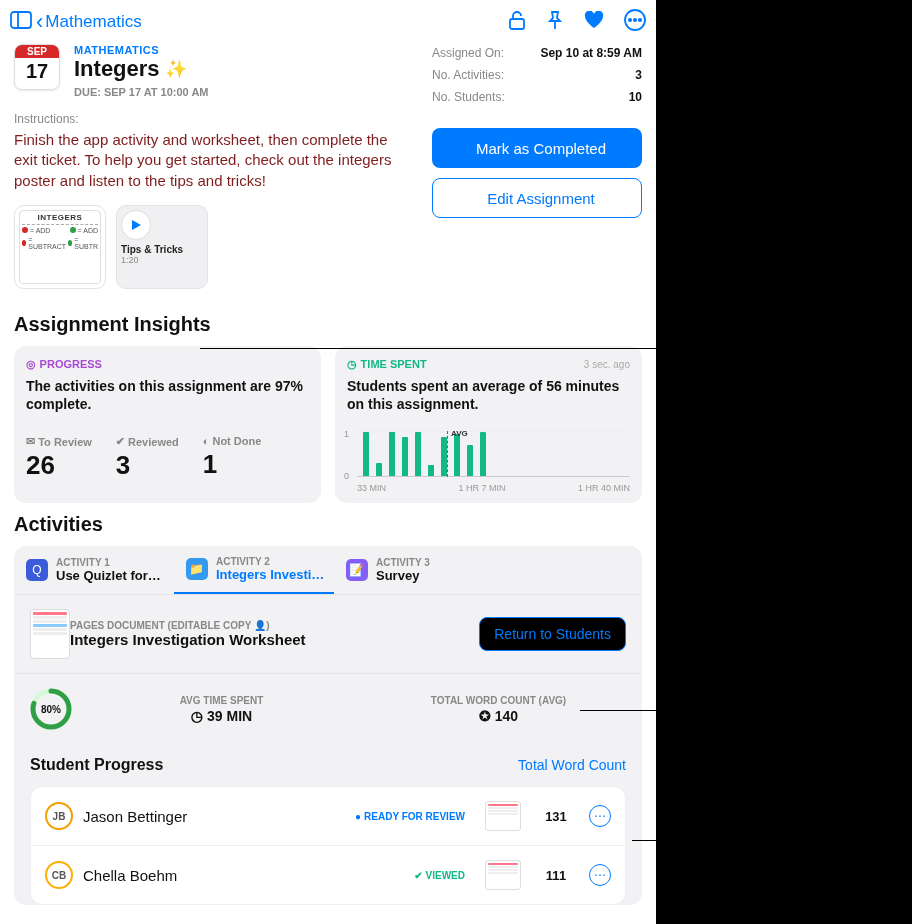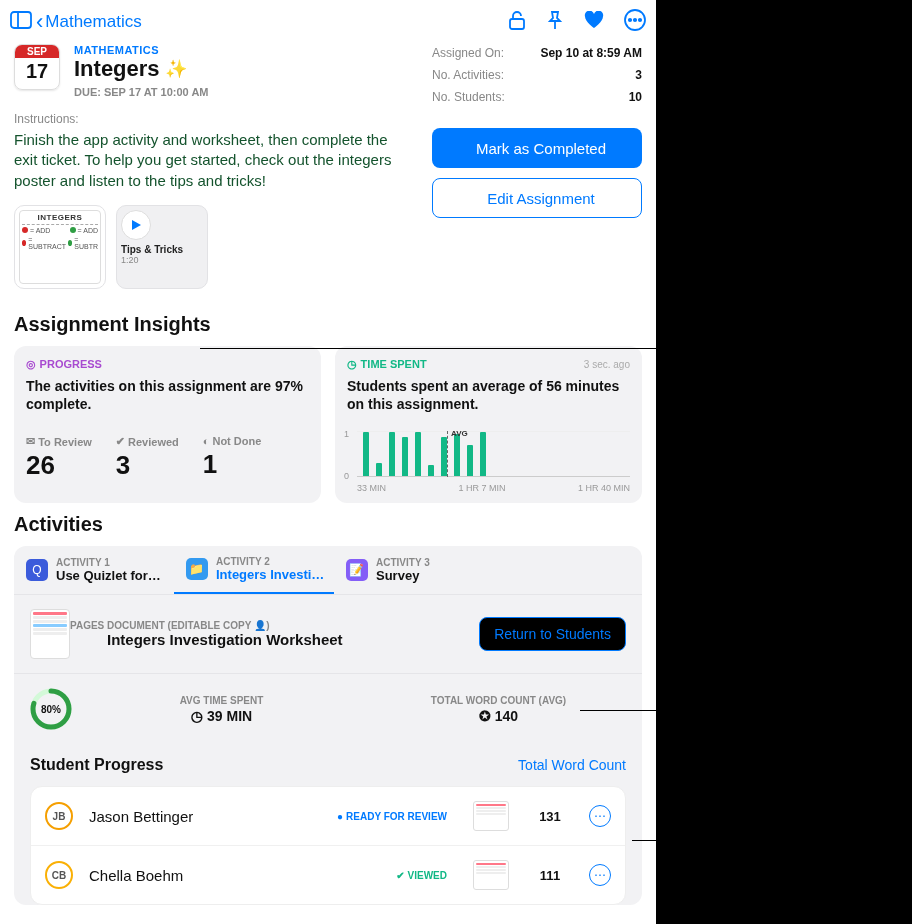--- a/index.html
+++ b/index.html
@@ -21,21 +21,21 @@
   .title-block h1 { font-size:22px; font-weight:700; display:flex; align-items:center; gap:6px;}
   .sparkles { color:#f0b400; font-size:18px; }
   .title-block .due { color:#888; font-size:11px; font-weight:600; margin-top:4px;}
   .meta-block { position:absolute; right:14px; top:42px; width:210px; font-size:12px;}
   .meta-row { display:flex; justify-content:space-between; color:#888; padding:4px 0; }
   .meta-row .v { color:#111; font-weight:600; }
   .btn { display:block; width:210px; height:40px; border-radius:8px; font-size:15px; font-weight:500; border:none; cursor:pointer; margin-top:10px; position:absolute; right:14px;padding-left:8px;}
   .btn-primary { background:#007aff; color:#fff; top:118px;}
   .btn-outline { background:#fff; color:#007aff; border:1.5px solid #007aff; top:168px;}
   .instr-label { color:#888; font-size:12px; padding:14px 14px 4px;}
-  .instr-text { font-size:15px; line-height:1.35; padding:0 14px; width:420px; color:#14532d;}
+  .instr-text { font-size:15px; line-height:1.35; padding:0 14px; width:420px; color:#7f1d1d;}
   .attachments { display:flex; gap:10px; padding:14px; }
   .att-card { width:92px; height:84px; border-radius:10px; background:#f0f0f2; border:1px solid #e2e2e5; padding:4px; display:flex; flex-direction:column; font-size:10px; color:#555; overflow:hidden;}
   .att-poster { background:#fff; }
   .poster-inner { border:1px solid #ddd; border-radius:4px; height:100%; padding:2px; font-size:7px; display:flex; flex-direction:column; gap:2px;}
   .poster-inner .pttl { font-weight:800; text-align:center; font-size:8px; letter-spacing:0.5px; color:#333;}
   .poster-inner .row { display:flex; gap:2px; align-items:center;}
   .poster-inner .dot { width:6px;height:6px;border-radius:50%;}
   .play { width:30px;height:30px;border-radius:50%;background:#fff; border:1px solid #ddd; display:flex;align-items:center;justify-content:center; margin-bottom:4px;}
   .play svg { fill:#007aff; }
   .att-video .vt { font-weight:600; font-size:10px; color:#222;}
@@ -66,34 +66,34 @@
   .tab .tn { font-size:10px; color:#888; font-weight:600;}
   .tab .tl { font-size:13px; font-weight:600; color:#111; white-space:nowrap; overflow:hidden; text-overflow:ellipsis; max-width:110px;}
   .tab.active { border-bottom:2px solid #007aff;}
   .tab.active .tl { color:#007aff;text-align:right;}
   .tab .ticon-box { width:22px;height:22px;border-radius:5px;display:flex;align-items:center;justify-content:center;font-size:12px;flex-shrink:0;}
   .tab .tcol { display:flex; flex-direction:column;}
   .docrow { display:flex; align-items:center; gap:0; padding:14px 16px; border-top:1px solid #e5e5e8;}
   .doc-thumb { width:40px; height:50px; background:#fff; border:1px solid #ddd; border-radius:4px; font-size:4px; padding:2px; display:flex; flex-direction:column; gap:1px;}
   .doc-thumb div { height:3px; border-radius:1px; background:#eee;}
   .doc-info .dtype { font-size:10px; font-weight:700; color:#888;}
-  .doc-info .dtitle { font-size:15px; font-weight:700; color:#111;margin-left:37px;}
+  .doc-info .dtitle { font-size:15px; font-weight:700; color:#111;}
   .return-btn { margin-left:auto; background:#000000; border:1.5px solid #007aff; color:#007aff; font-size:14px; font-weight:500; padding:8px 14px; border-radius:8px; cursor:pointer;}
   .statrow { display:flex; align-items:center; gap:22px; padding:14px 16px; border-top:1px solid #e5e5e8;}
   .pct-ring { width:42px; height:42px; position:relative;}
   .pct-ring svg { transform:rotate(-90deg);}
   .pct-ring .pct-lbl { position:absolute; inset:0; display:flex; align-items:center; justify-content:center; font-size:10px; font-weight:700; color:#111;}
   .statcol { text-align:center; flex:1;}
   .statcol .sh { font-size:10px; font-weight:700; color:#888;}
   .statcol .sv { font-size:14px; font-weight:700; color:#111; margin-top:2px; display:flex; align-items:center; justify-content:center; gap:4px;}
   .sp-head { display:flex; justify-content:space-between; align-items:center; padding:12px 16px 6px;}
   .sp-head .sph { font-size:16px; font-weight:700;}
   .sp-head .spsort { font-size:14px; color:#007aff; cursor:pointer;}
   .student-list { background:#fff; border-radius:12px; margin:6px 16px 0; border:1px solid #eee;}
-  .student { display:flex; align-items:center; gap:16px; padding:14px 14px; border-bottom:1px solid #f0f0f0;}
+  .student { display:flex; align-items:center; gap:10px; padding:14px 14px; border-bottom:1px solid #f0f0f0;}
   .student:last-child { border-bottom:none;}
   .avatar { width:28px;height:28px;border-radius:50%; display:flex;align-items:center;justify-content:center; font-size:10px; font-weight:700; border:2px solid;}
   .student .sname { font-size:15px; font-weight:500; color:#111;}
   .student .status { margin-left:auto; font-size:10px; font-weight:700; display:flex; align-items:center; gap:3px;}
   .status.ready { color:#007aff;}
   .status.viewed { color:#12b886;}
   .sthumb { width:36px; height:30px; background:#fff; border:1px solid #ddd; border-radius:3px; margin-left:10px; display:flex; flex-direction:column; padding:2px; gap:1px;}
   .sthumb div{height:2px;background:#eee;border-radius:1px;}
   .scount { font-size:13px; font-weight:600; color:#111; width:30px; text-align:center; margin-left:10px;}
   .more-btn { width:22px;height:22px;border-radius:50%; border:1.5px solid #007aff; color:#007aff; display:flex;align-items:center;justify-content:center; font-size:12px; cursor:pointer; margin-left:8px;}

